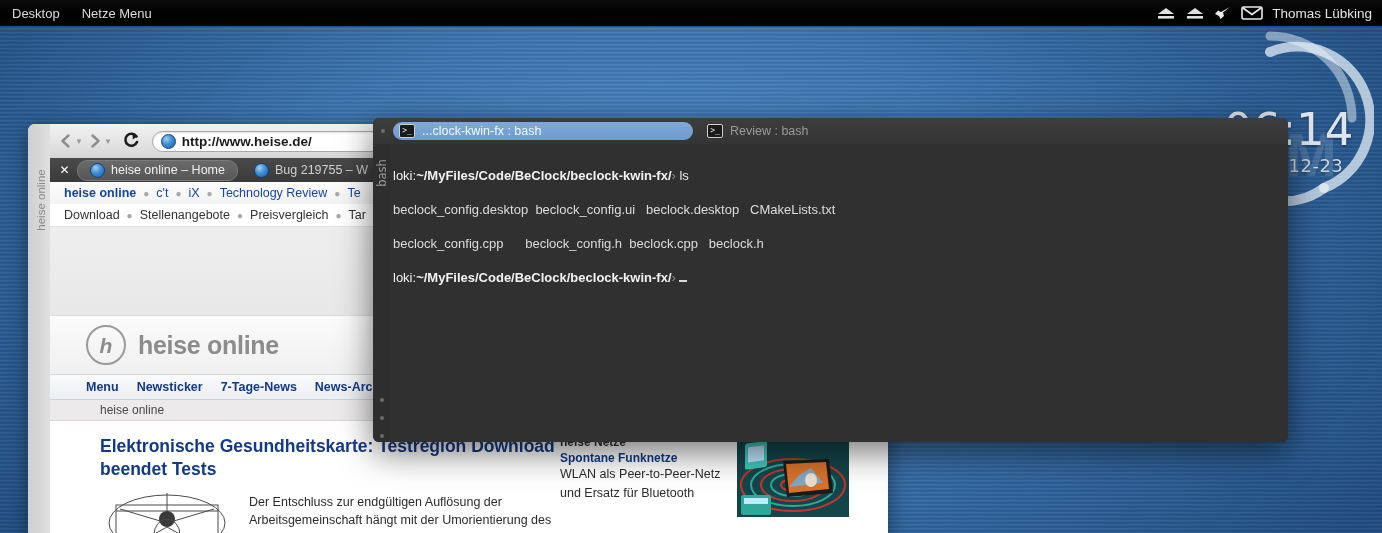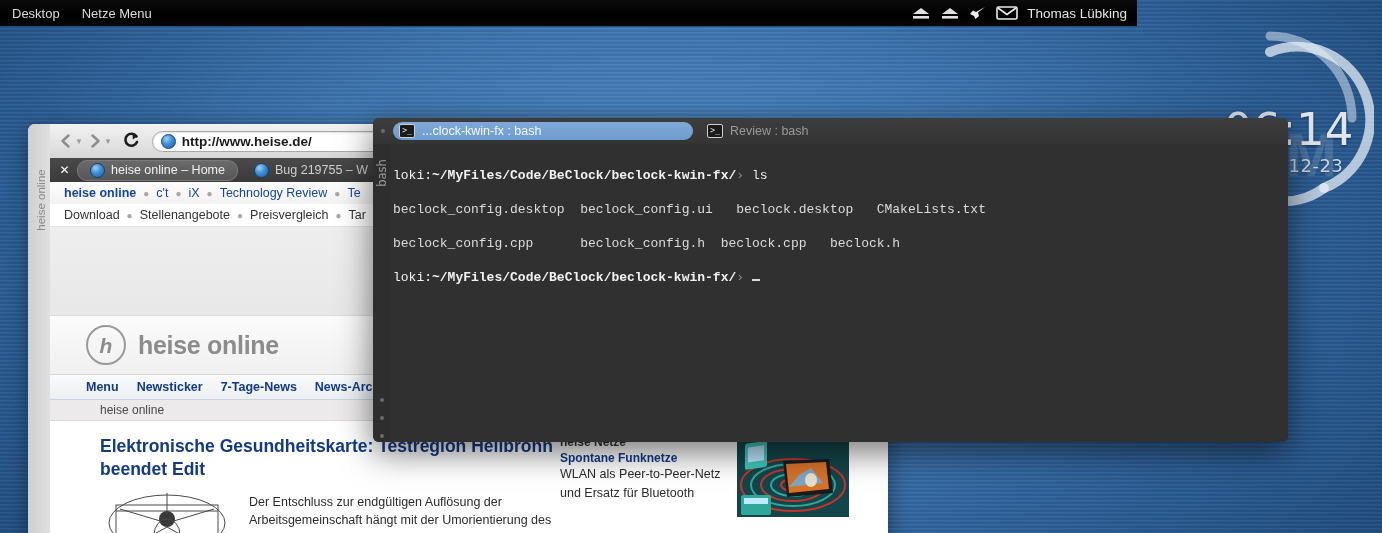--- a/index.html
+++ b/index.html
@@ -29,21 +29,21 @@
   }
   #wallpaper::after {
     content: "";
     position: absolute; left: 0; top: 0; right: 0; bottom: 0;
     background: radial-gradient(ellipse 1200px 700px at 50% 50%, rgba(255,255,255,0.06), rgba(0,0,0,0.22) 85%);
   }
 
   
   #topbar {
     position: absolute; left: 0; top: 0;
-    width: 1137px; height: 26px;
+    width: 1382px; height: 26px;
     background: linear-gradient(to bottom, #0b0b0b 0%, #000 55%, #070707 100%);
     border-bottom: 1px solid #1b4f86;
     display: flex; align-items: center;
     z-index: 60;
     color: #d8d8d8;
     font-size: 13px;
   }
   .tb-menu {
     padding: 2px 10px;
     margin-left: 2px;
@@ -401,21 +401,21 @@
     position: absolute; left: 7px;
     width: 4px; height: 4px; border-radius: 50%;
     background: #6a6a6a;
   }
   #term-body {
     position: absolute; left: 18px; top: 26px;
     width: 897px; height: 298px;
     background: #303030;
     padding: 6px 0 11px 2px;
     box-sizing: border-box;
-    font-family: Liberation Mono, monospace;
+    font-family: Liberation Sans, sans-serif;
     font-size: 13px;
     line-height: 17px;
     color: #e2e2e2;
     overflow: hidden;
     white-space: pre;
   }
   .t-host { color: #f2f2f2; }
   .t-path { color: #f2f2f2; font-weight: bold; }
   .t-arrow { color: #8e8e8e; }
   .t-cmd { color: #e8e8e8; }
@@ -524,21 +524,21 @@
         <span>Menu</span>
         <span>Newsticker</span>
         <span>7-Tage-News</span>
         <span>News-Archi</span>
       </div>
 
       <div id="heise-crumb">heise online</div>
 
       <div id="heise-content">
         <div id="heise-main">
-          <div id="heise-headline">Elektronische Gesundheitskarte: Testregion Heilbronn beendet Edit</div>
+          <div id="heise-headline">Elektronische Gesundheitskarte: Testregion Download beendet Tests</div>
           <div id="heise-article">
             <div id="vitruv">
               <svg width="135" height="62" viewBox="0 0 135 62">
                 <ellipse cx="67" cy="30" rx="58" ry="28" fill="none" stroke="#4a4a4a" stroke-width="1"></ellipse>
                 <rect x="16" y="12" width="102" height="42" fill="none" stroke="#4a4a4a" stroke-width="1"></rect>
                 <line x1="67" y1="0" x2="67" y2="22" stroke="#4a4a4a" stroke-width="1"></line>
                 <line x1="16" y1="18" x2="118" y2="18" stroke="#4a4a4a" stroke-width="1"></line>
                 <line x1="67" y1="34" x2="24" y2="58" stroke="#4a4a4a" stroke-width="1"></line>
                 <line x1="67" y1="34" x2="110" y2="58" stroke="#4a4a4a" stroke-width="1"></line>
                 <line x1="67" y1="30" x2="20" y2="16" stroke="#4a4a4a" stroke-width="1"></line>

